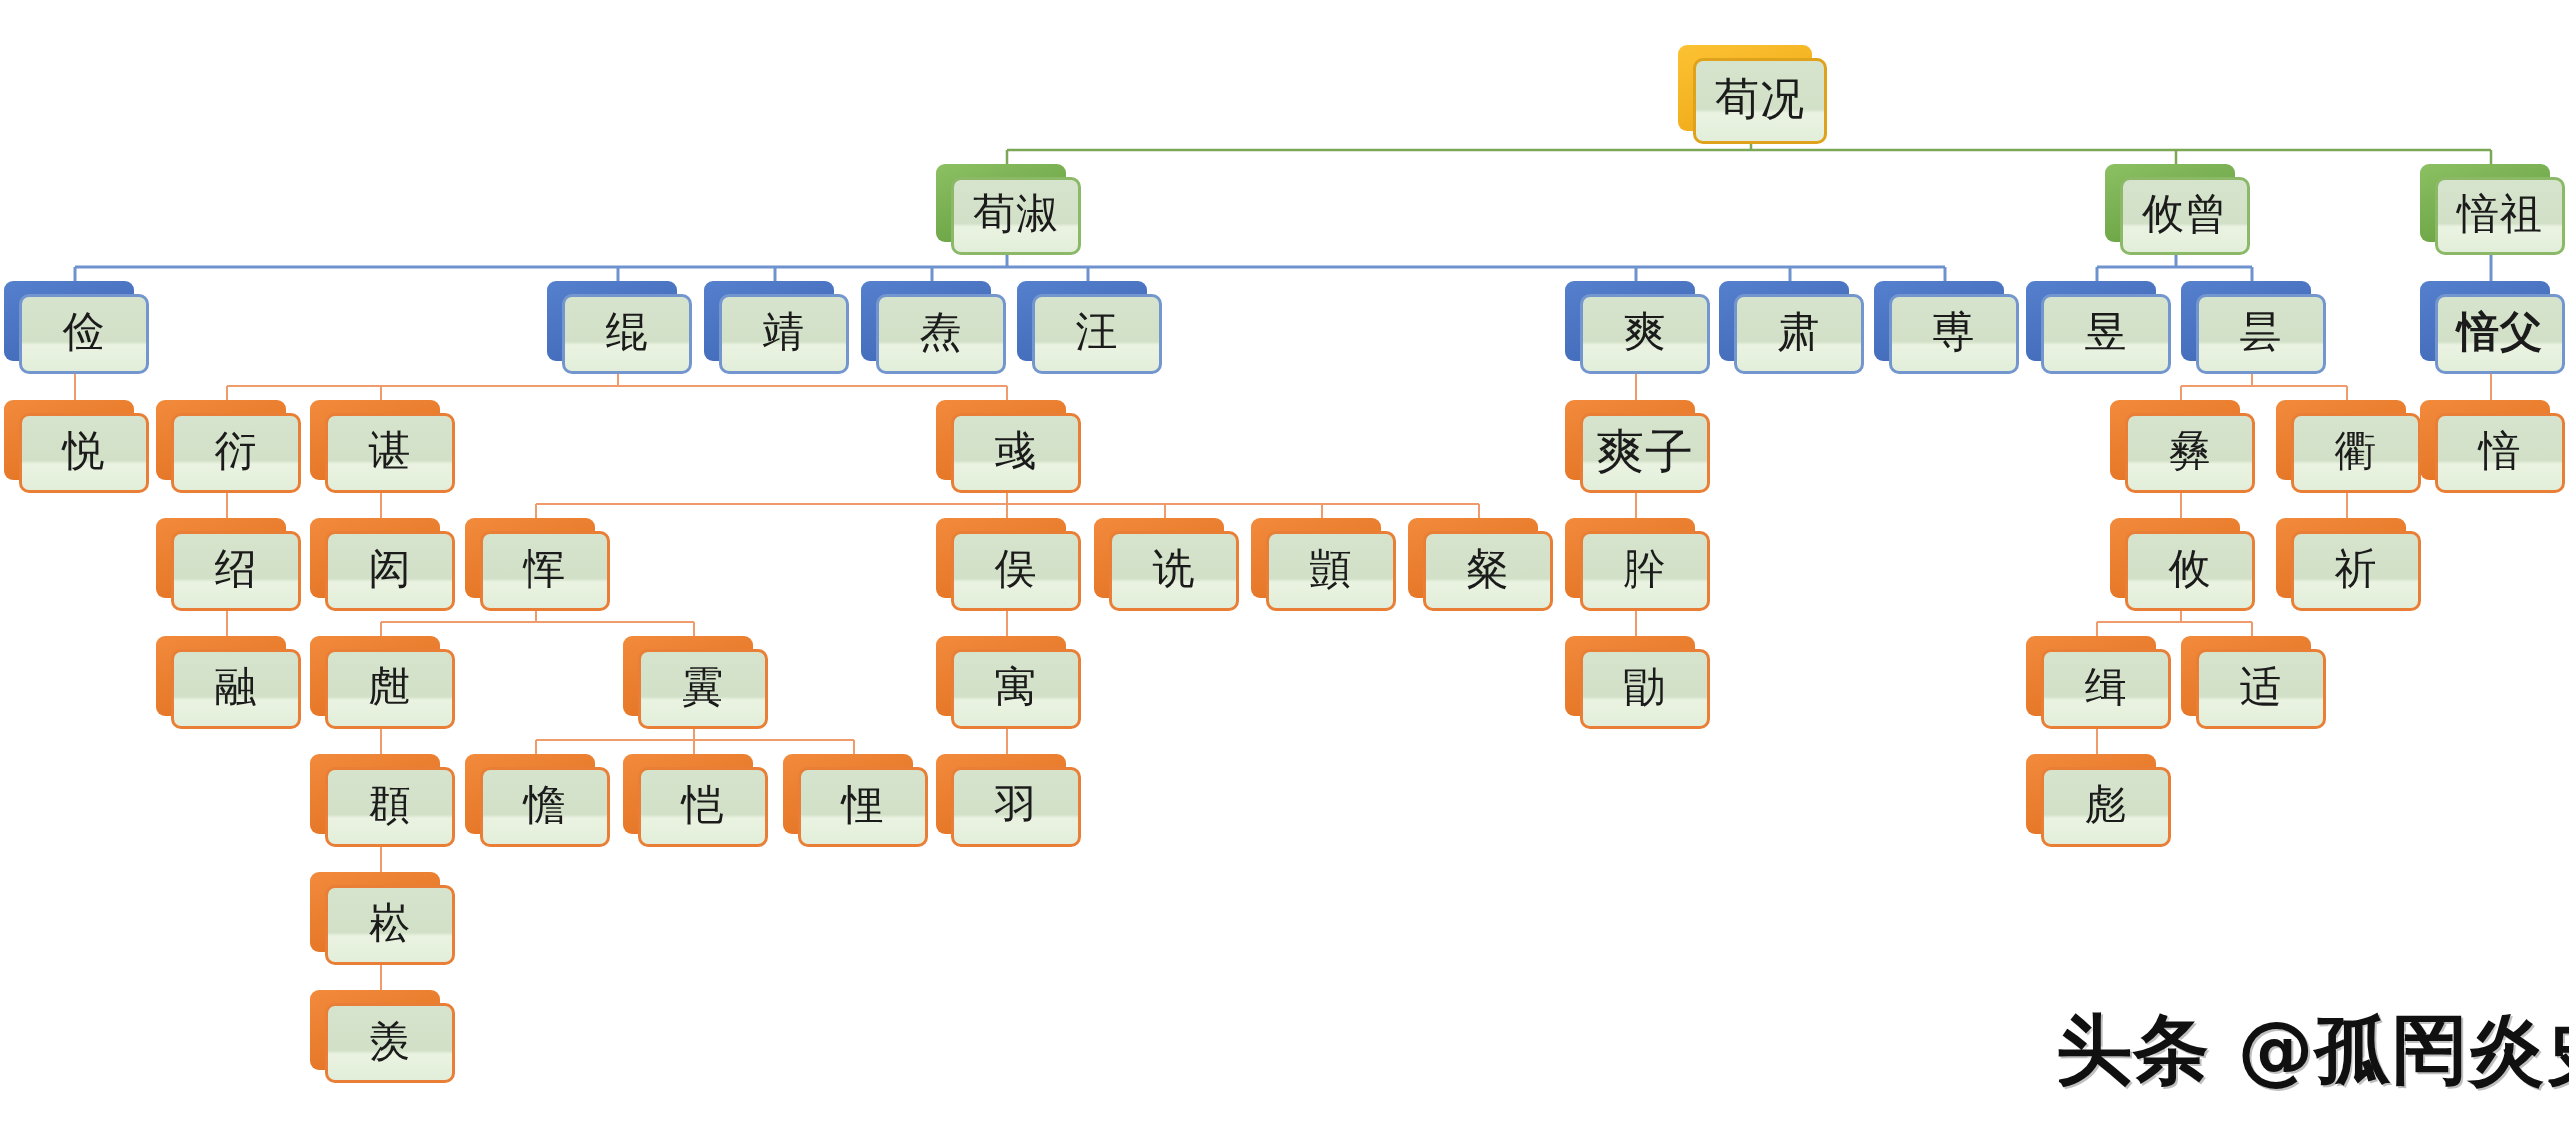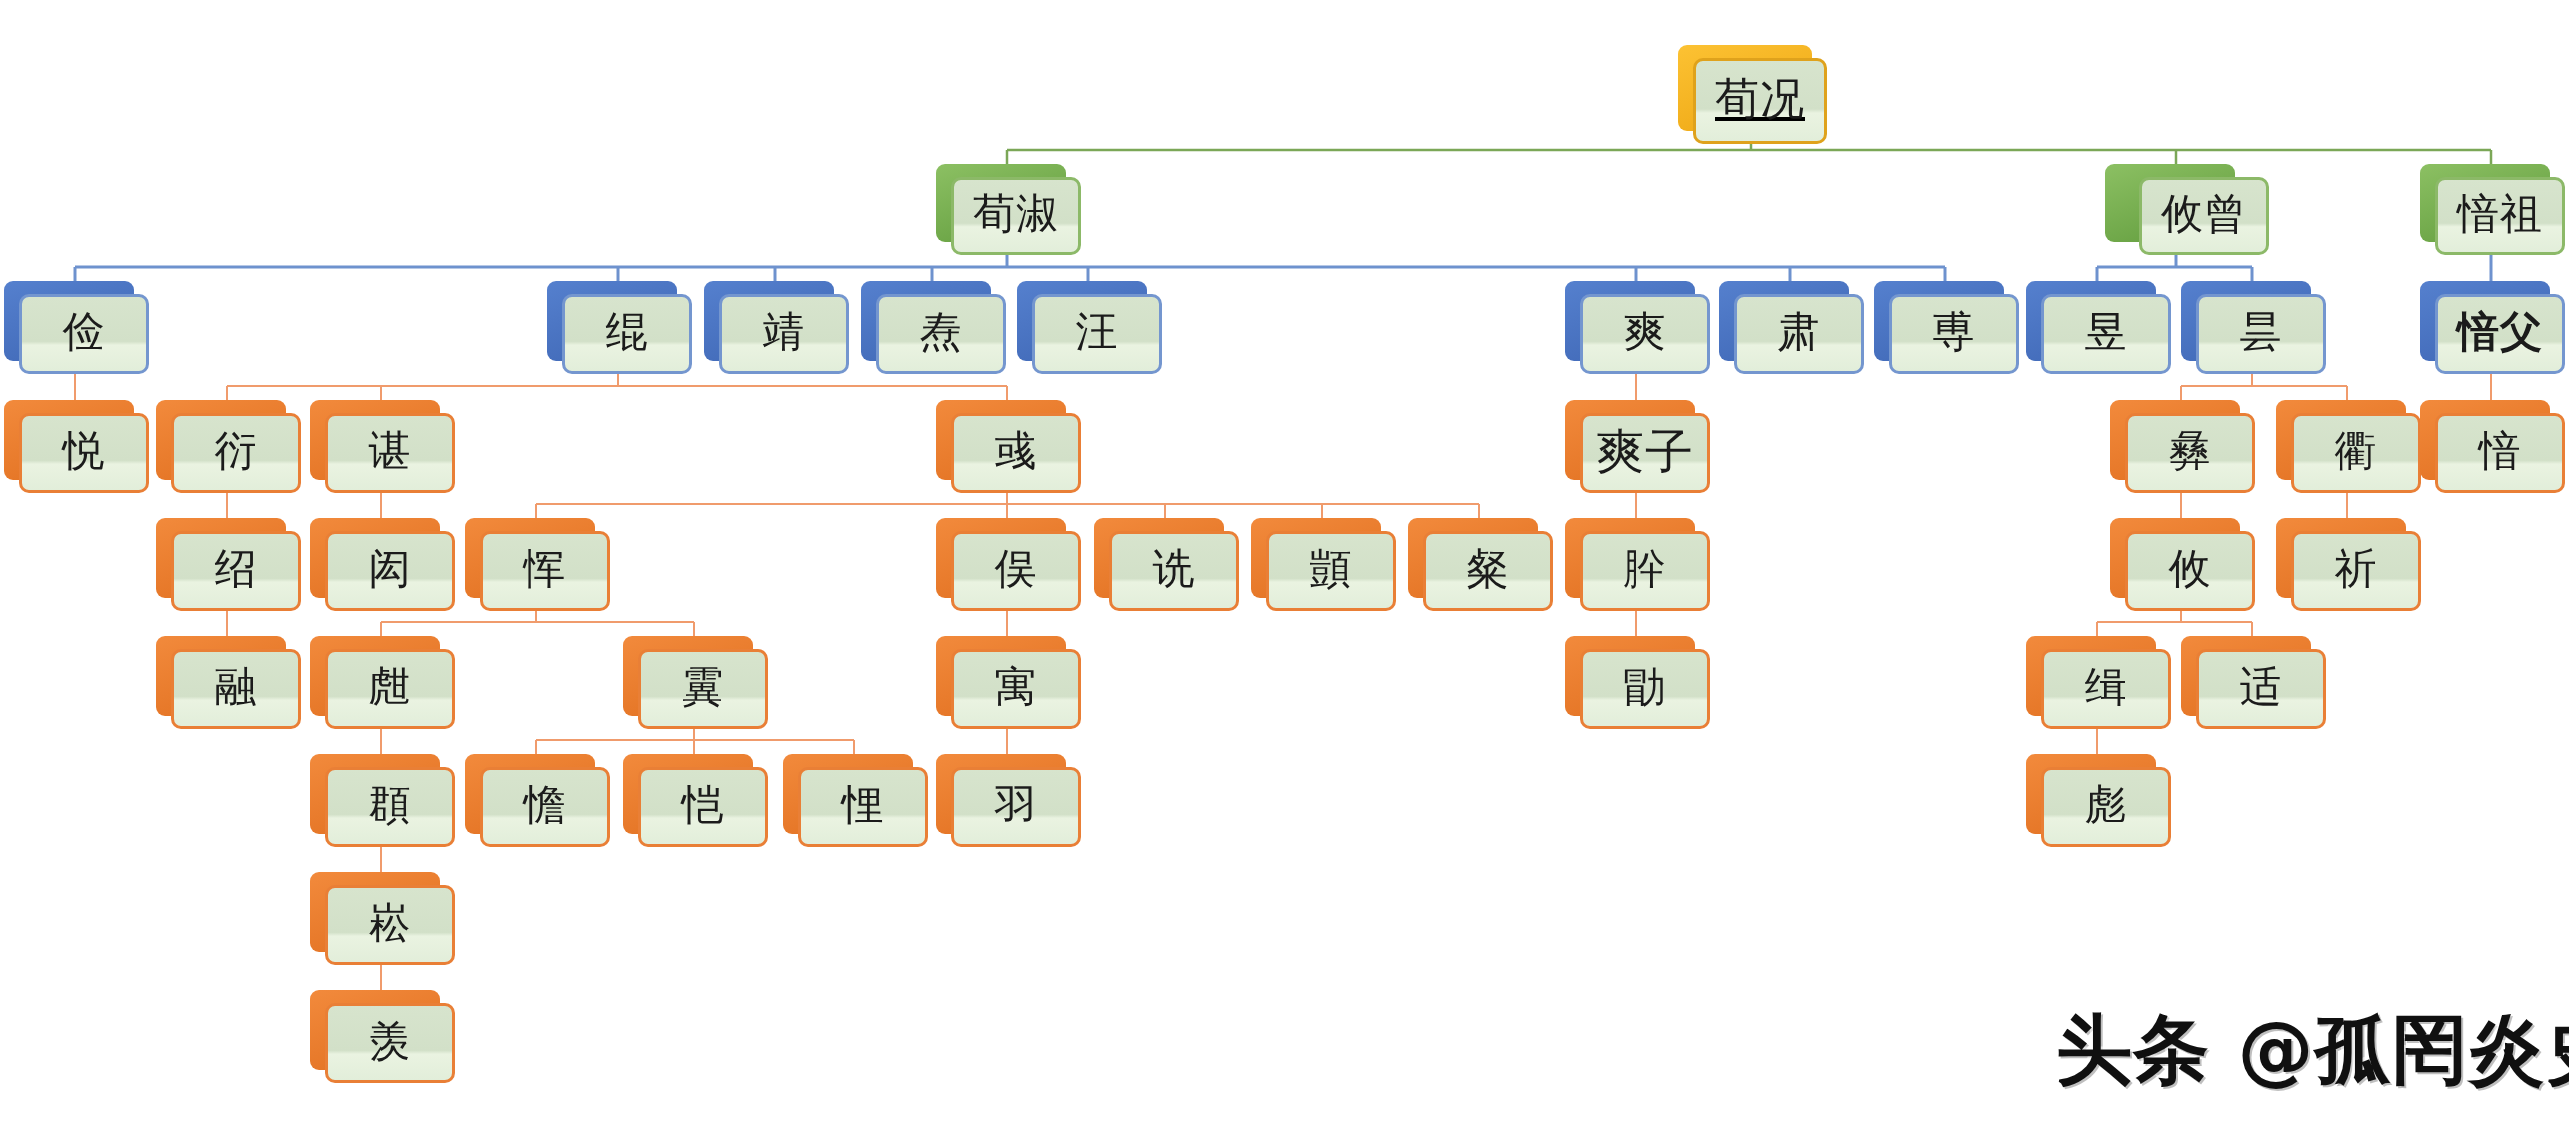--- a/index.html
+++ b/index.html
@@ -99,35 +99,35 @@
       <line x1="2181" y1="493" x2="2181" y2="531" stroke="#F09B6C" stroke-width="2"></line>
       <line x1="2347" y1="493" x2="2347" y2="531" stroke="#F09B6C" stroke-width="2"></line>
       <line x1="2181" y1="611" x2="2181" y2="622" stroke="#F09B6C" stroke-width="2"></line>
       <line x1="2097" y1="622" x2="2252" y2="622" stroke="#F09B6C" stroke-width="2"></line>
       <line x1="2097" y1="622" x2="2097" y2="649" stroke="#F09B6C" stroke-width="2"></line>
       <line x1="2252" y1="622" x2="2252" y2="649" stroke="#F09B6C" stroke-width="2"></line>
       <line x1="2097" y1="729" x2="2097" y2="767" stroke="#F09B6C" stroke-width="2"></line>
       <line x1="2491" y1="374" x2="2491" y2="413" stroke="#F09B6C" stroke-width="2"></line>
     </svg>
   <div id="tree">
-      <div class="node" style="left: 1693px; top: 58px; width: 134px; height: 86px; text-decoration: underline;">
+      <div class="node" style="left: 1693px; top: 58px; width: 134px; height: 86px;">
         <div class="back" style="background: linear-gradient(160deg, rgb(252, 194, 51), rgb(237, 165, 17));"></div>
         <div class="front" style="border-color: rgb(223, 162, 28); background: linear-gradient(rgb(215, 228, 205) 0%, rgb(210, 224, 200) 60%, rgb(234, 243, 225) 65%, rgb(226, 238, 218) 100%);">
           <span class="label" style="color: rgb(27, 27, 27); font-size: 44px;">荀况</span>
         </div>
       </div>
       <div class="node" style="left: 951px; top: 177px; width: 130px; height: 78px;">
         <div class="back" style="background: linear-gradient(160deg, rgb(140, 192, 99), rgb(95, 154, 59));"></div>
         <div class="front" style="border-color: rgb(140, 185, 104); background: linear-gradient(rgb(215, 228, 205) 0%, rgb(210, 224, 200) 60%, rgb(234, 243, 225) 65%, rgb(226, 238, 218) 100%);">
           <span class="label" style="color: rgb(27, 27, 27); font-size: 42px;">荀淑</span>
         </div>
       </div>
       <div class="node" style="left: 2120px; top: 177px; width: 130px; height: 78px;">
         <div class="back" style="background: linear-gradient(160deg, rgb(140, 192, 99), rgb(95, 154, 59));"></div>
-        <div class="front" style="border-color: rgb(140, 185, 104); background: linear-gradient(rgb(215, 228, 205) 0%, rgb(210, 224, 200) 60%, rgb(234, 243, 225) 65%, rgb(226, 238, 218) 100%); margin-left: 19px;">
+        <div class="front" style="border-color: rgb(140, 185, 104); background: linear-gradient(rgb(215, 228, 205) 0%, rgb(210, 224, 200) 60%, rgb(234, 243, 225) 65%, rgb(226, 238, 218) 100%);">
           <span class="label" style="color: rgb(27, 27, 27); font-size: 42px;">攸曾</span>
         </div>
       </div>
       <div class="node" style="left: 2435px; top: 177px; width: 130px; height: 78px;">
         <div class="back" style="background: linear-gradient(160deg, rgb(140, 192, 99), rgb(95, 154, 59));"></div>
         <div class="front" style="border-color: rgb(140, 185, 104); background: linear-gradient(rgb(215, 228, 205) 0%, rgb(210, 224, 200) 60%, rgb(234, 243, 225) 65%, rgb(226, 238, 218) 100%);">
           <span class="label" style="color: rgb(27, 27, 27); font-size: 42px;">愔祖</span>
         </div>
       </div>
       <div class="node" style="left: 19px; top: 294px; width: 130px; height: 80px;">

